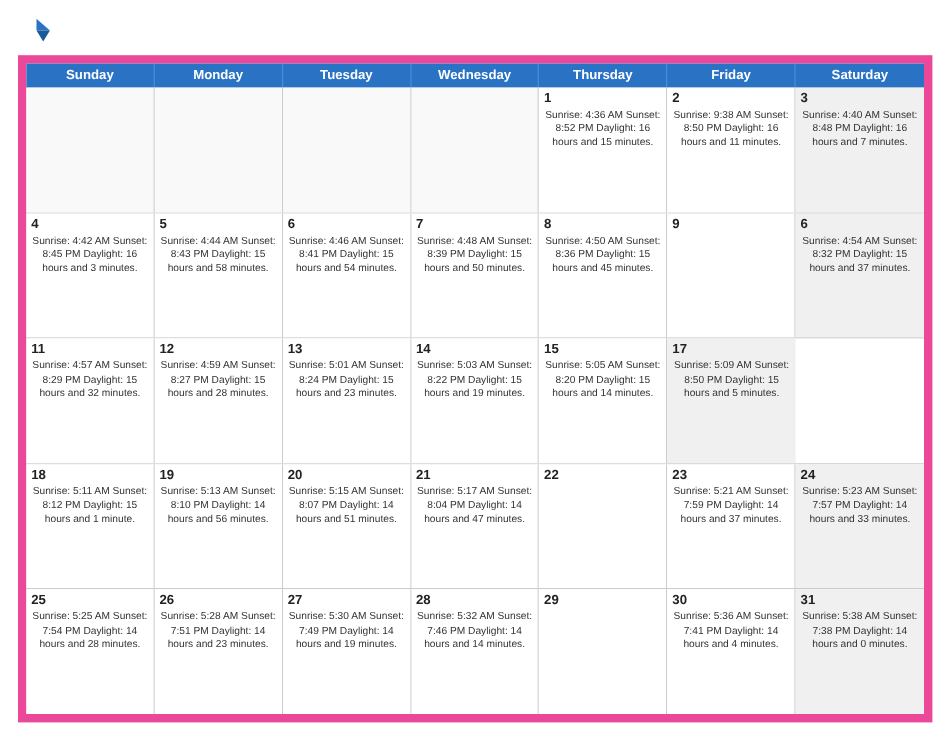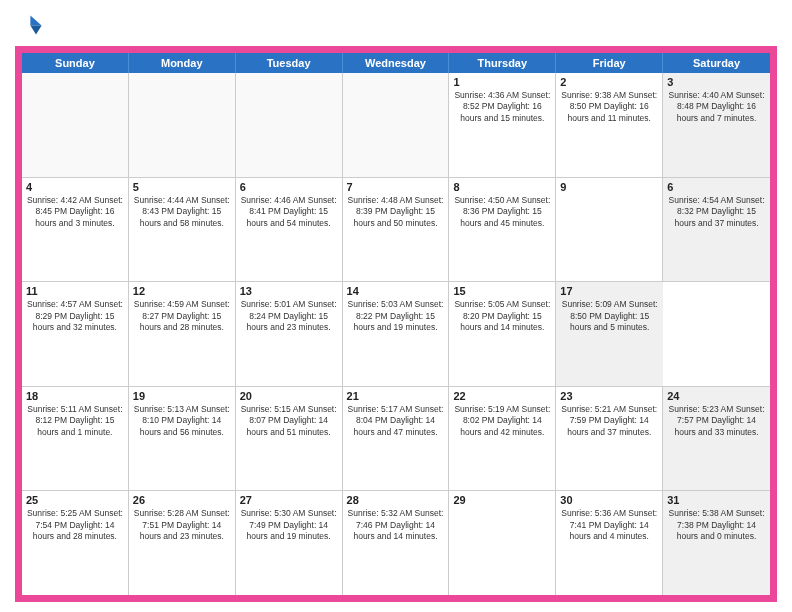--- a/index.html
+++ b/index.html
@@ -281,24 +281,20 @@
           </div>
           <div class="cal-cell">
             <div class="day-num">21</div>
             <div class="cell-text">Sunrise: 5:17 AM
 Sunset: 8:04 PM
 Daylight: 14 hours
 and 47 minutes.</div>
           </div>
           <div class="cal-cell">
             <div class="day-num">22</div>
-            <div class="cell-text">Sunrise: 5:19 AM
-Sunset: 8:02 PM
-Daylight: 14 hours
-and 42 minutes.</div>
           </div>
           <div class="cal-cell">
             <div class="day-num">23</div>
             <div class="cell-text">Sunrise: 5:21 AM
 Sunset: 7:59 PM
 Daylight: 14 hours
 and 37 minutes.</div>
           </div>
           <div class="cal-cell shaded">
             <div class="day-num">24</div>

